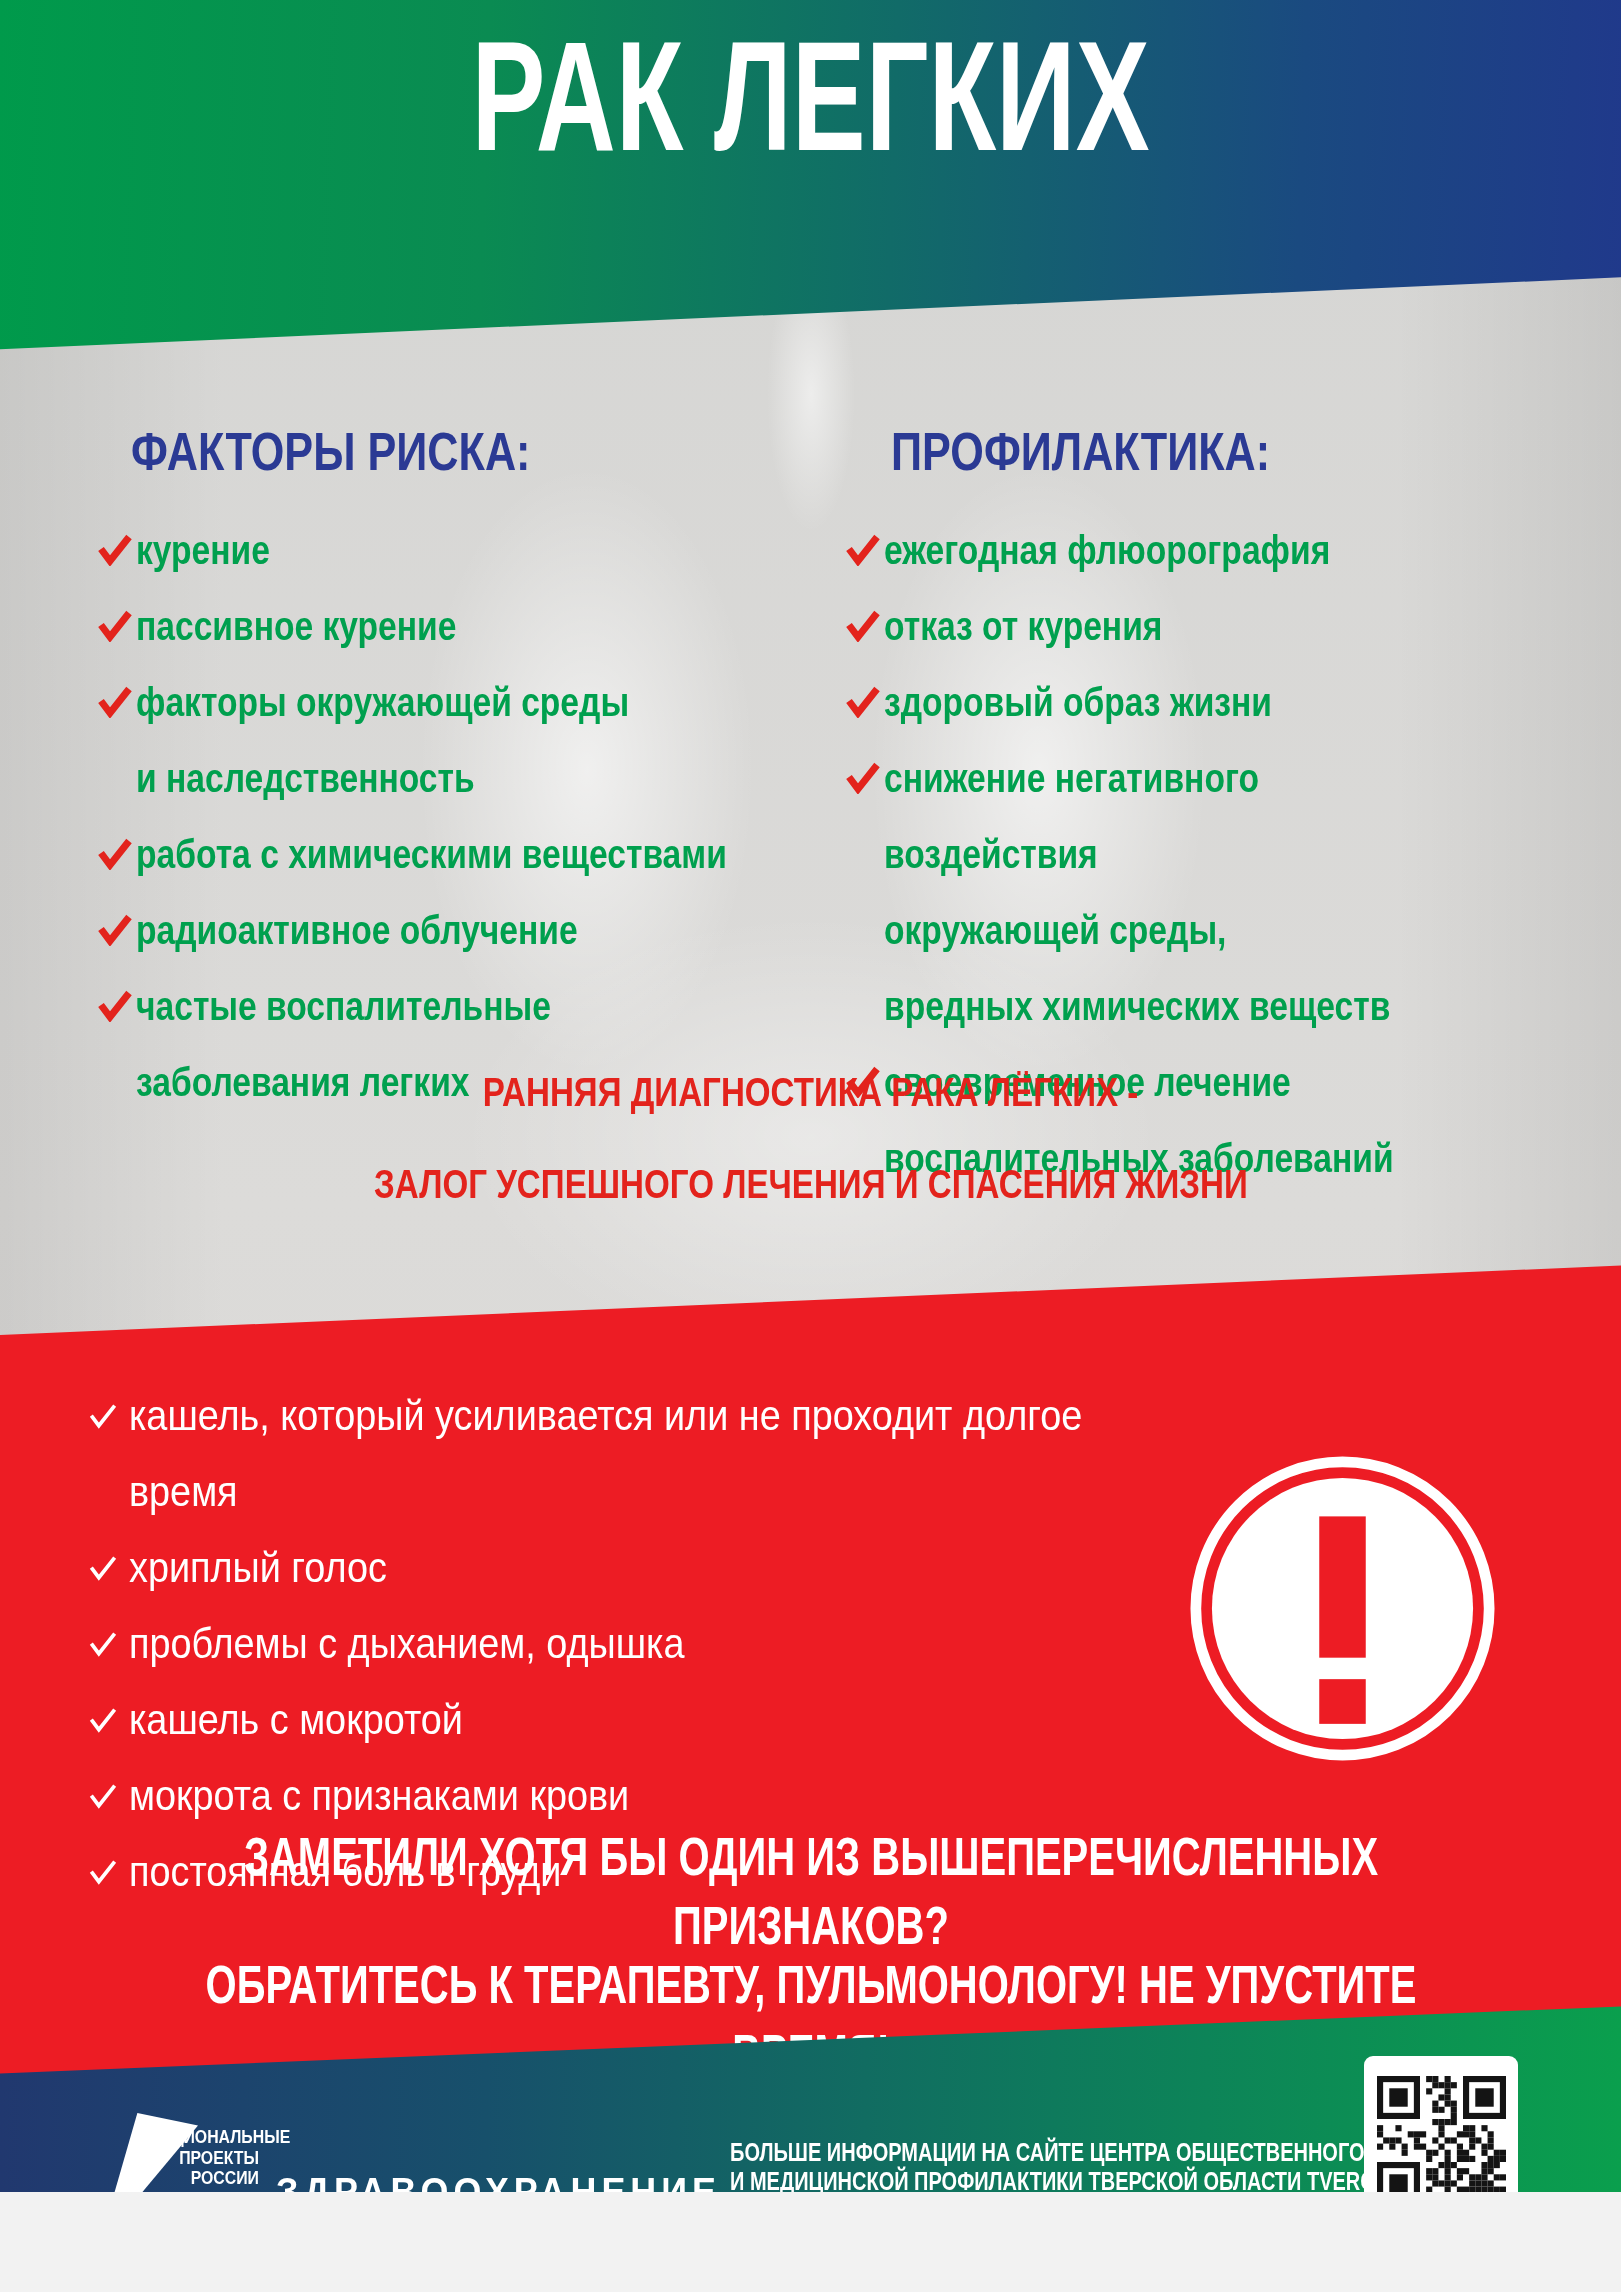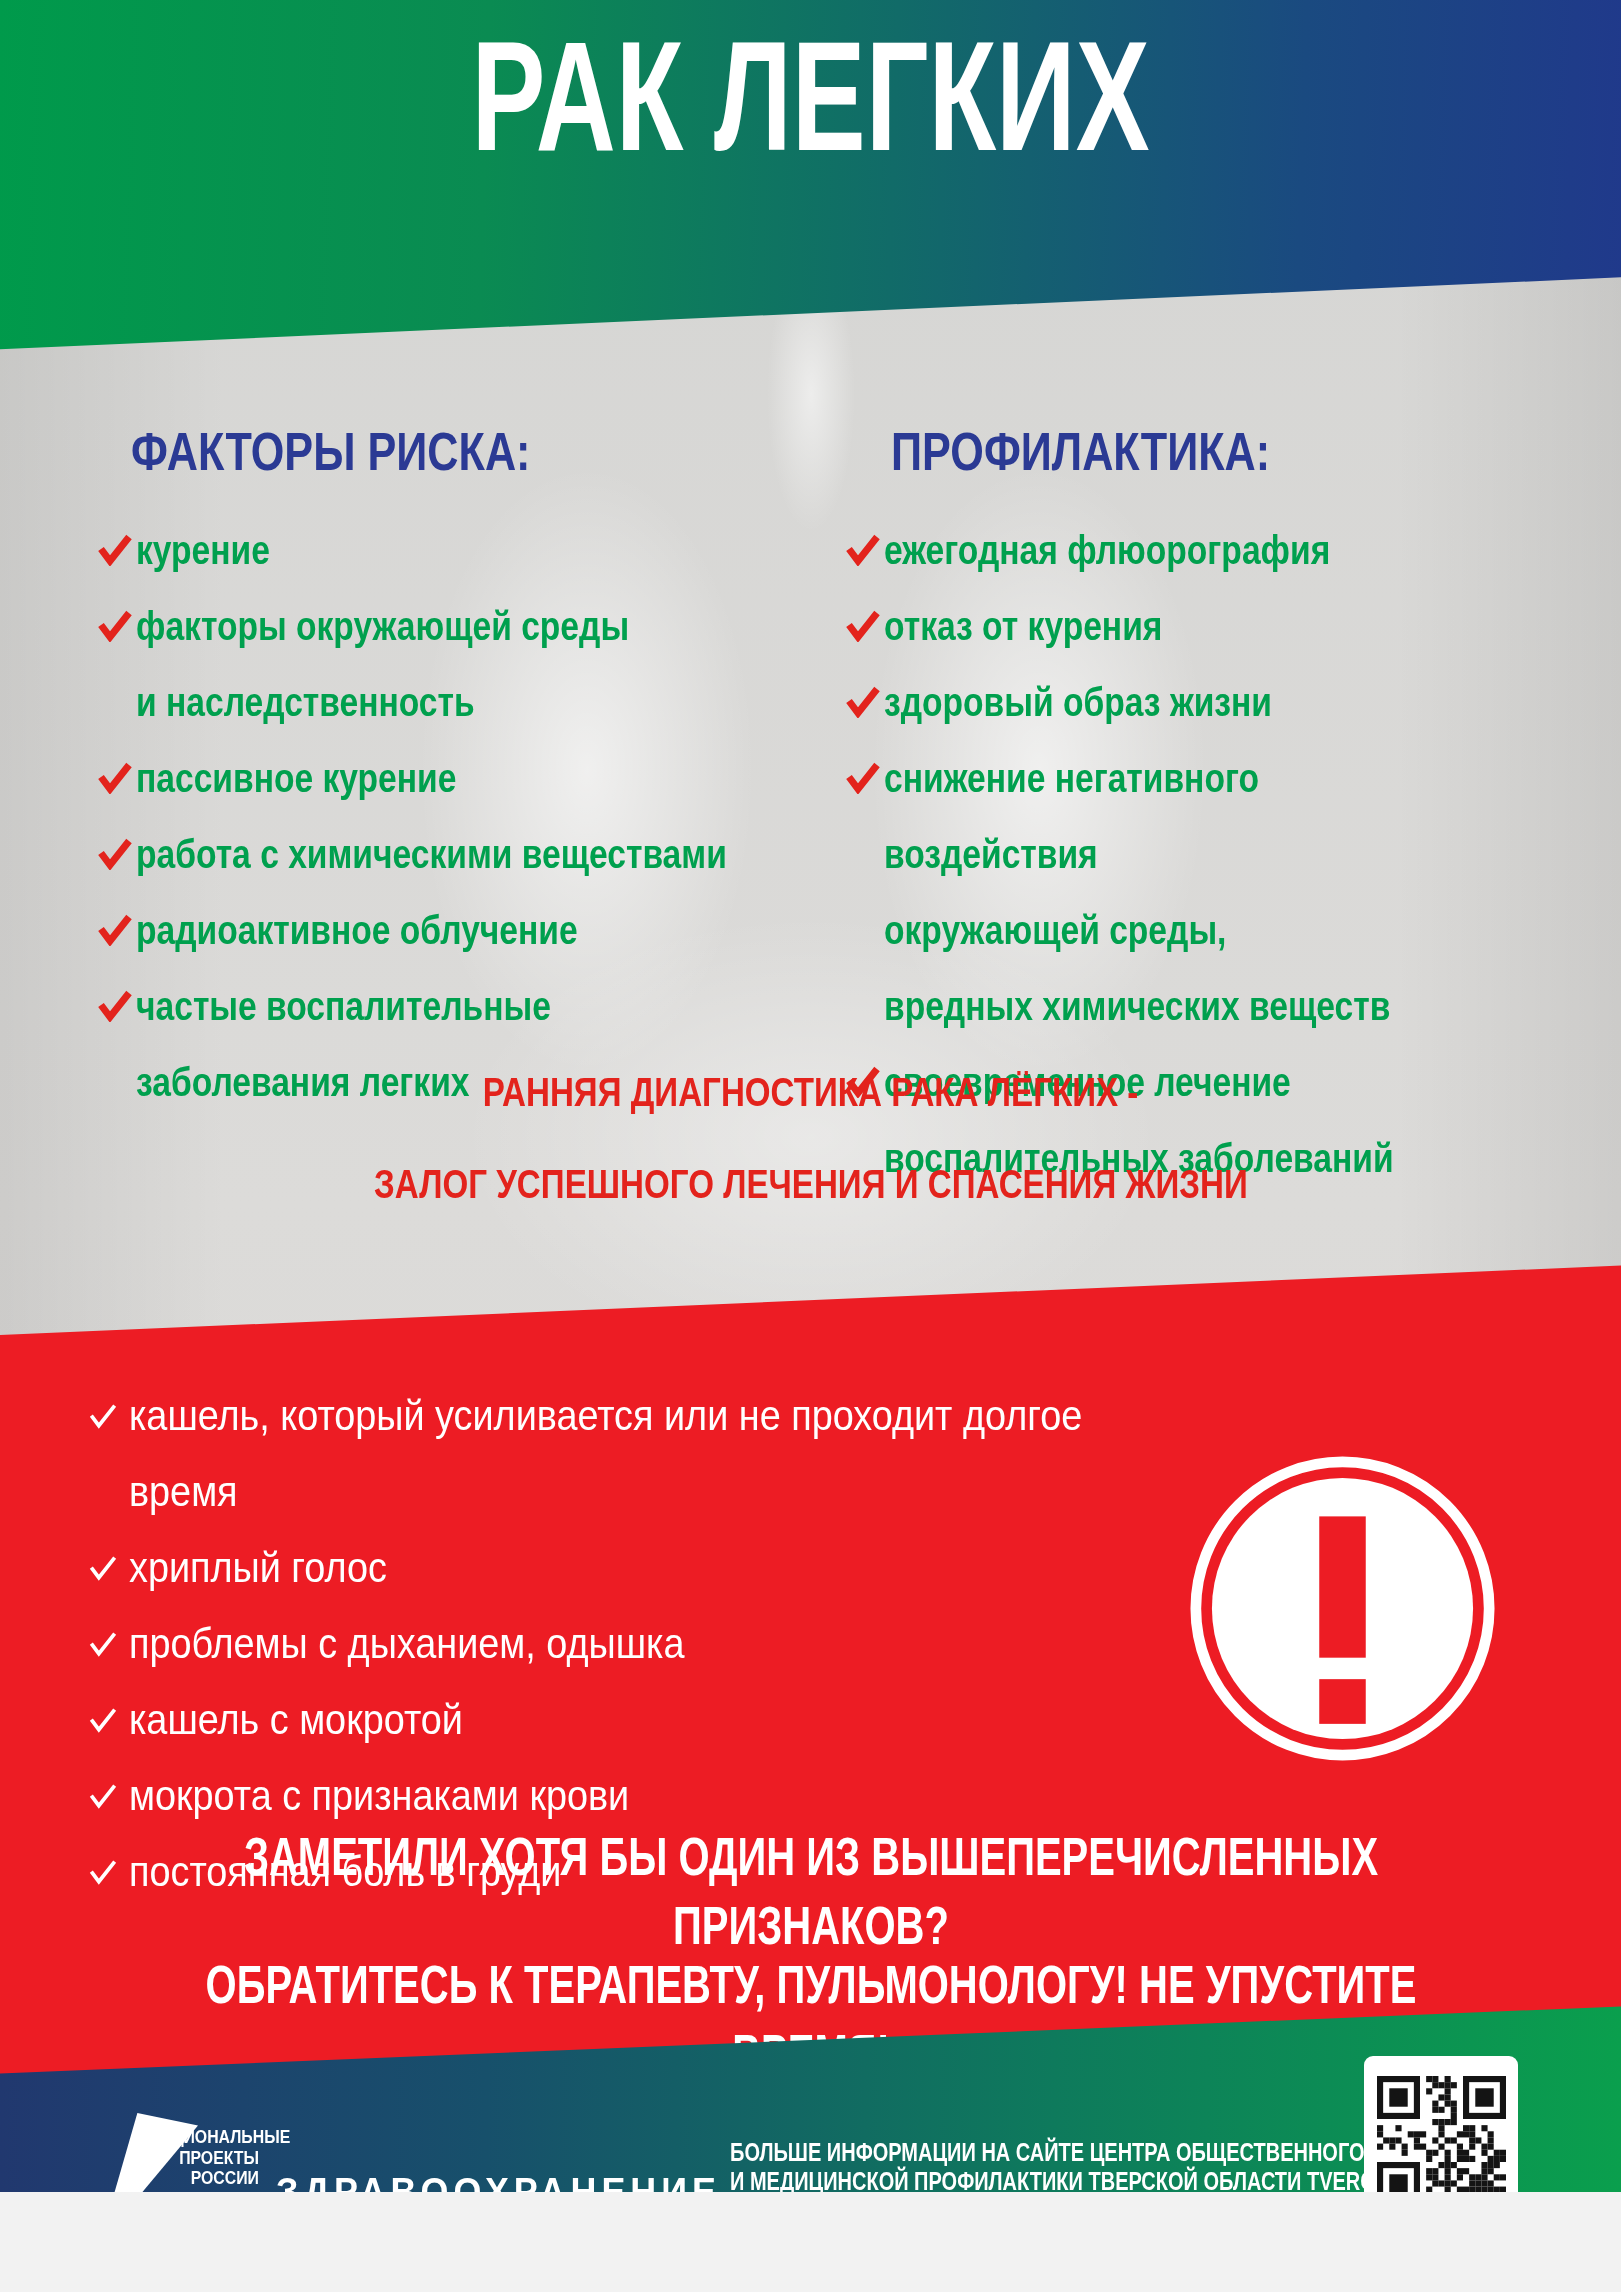--- a/index.html
+++ b/index.html
@@ -109,31 +109,31 @@
         </span>
         <span class="item-text">курение</span>
       </li>
 
       <li>
         <span class="check">
           <svg viewBox="0 0 36 32">
             <path d="M4 15 L13 27 L32 3"></path>
           </svg>
         </span>
+        <span class="item-text">пассивное курение</span>
+      </li>
+
+      <li>
+        <span class="check">
+          <svg viewBox="0 0 36 32">
+            <path d="M4 15 L13 27 L32 3"></path>
+          </svg>
+        </span>
         <span class="item-text">факторы окружающей среды
 и наследственность</span>
-      </li>
-
-      <li>
-        <span class="check">
-          <svg viewBox="0 0 36 32">
-            <path d="M4 15 L13 27 L32 3"></path>
-          </svg>
-        </span>
-        <span class="item-text">пассивное курение</span>
       </li>
 
       <li>
         <span class="check">
           <svg viewBox="0 0 36 32">
             <path d="M4 15 L13 27 L32 3"></path>
           </svg>
         </span>
         <span class="item-text">работа с химическими веществами</span>
       </li>

